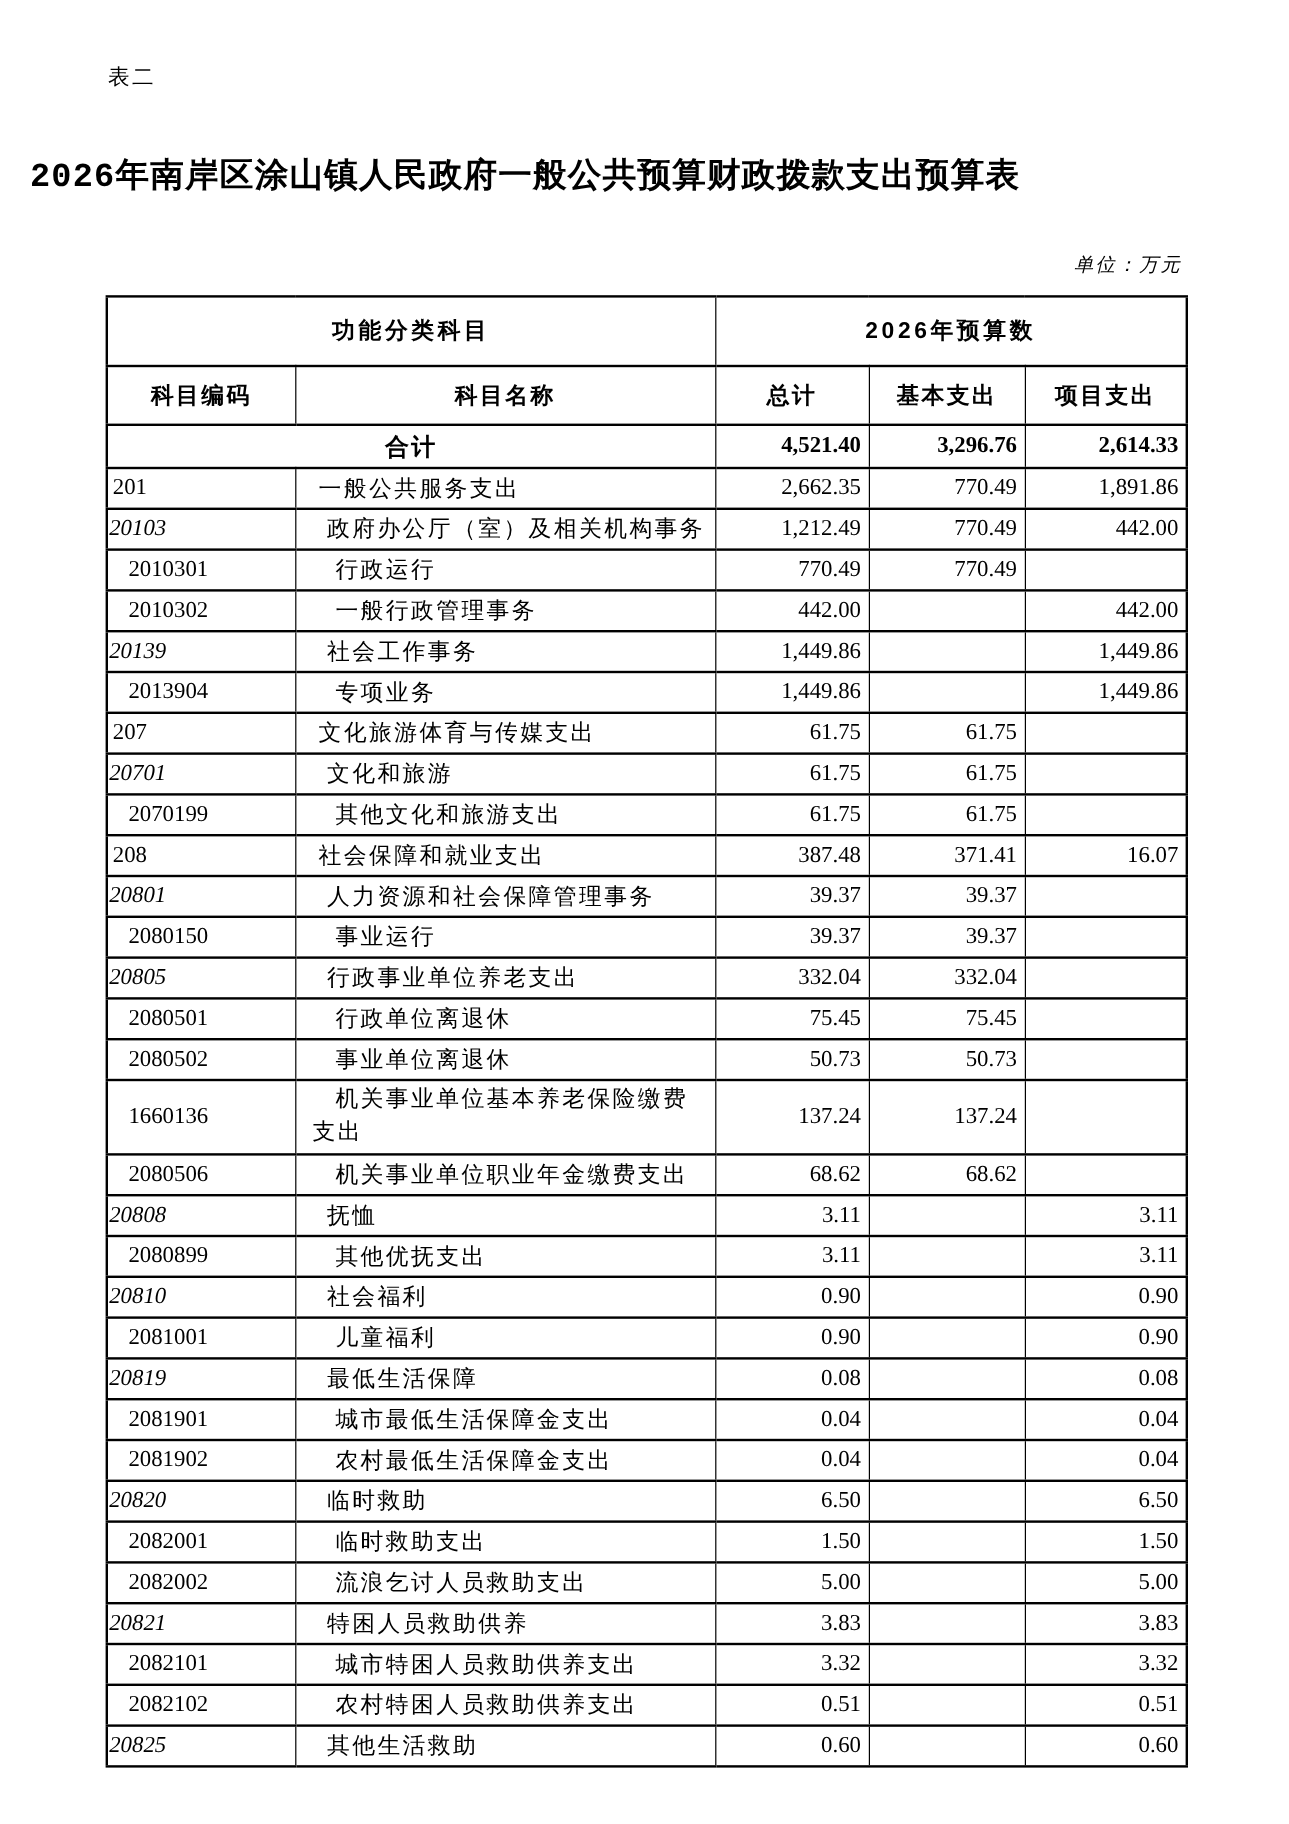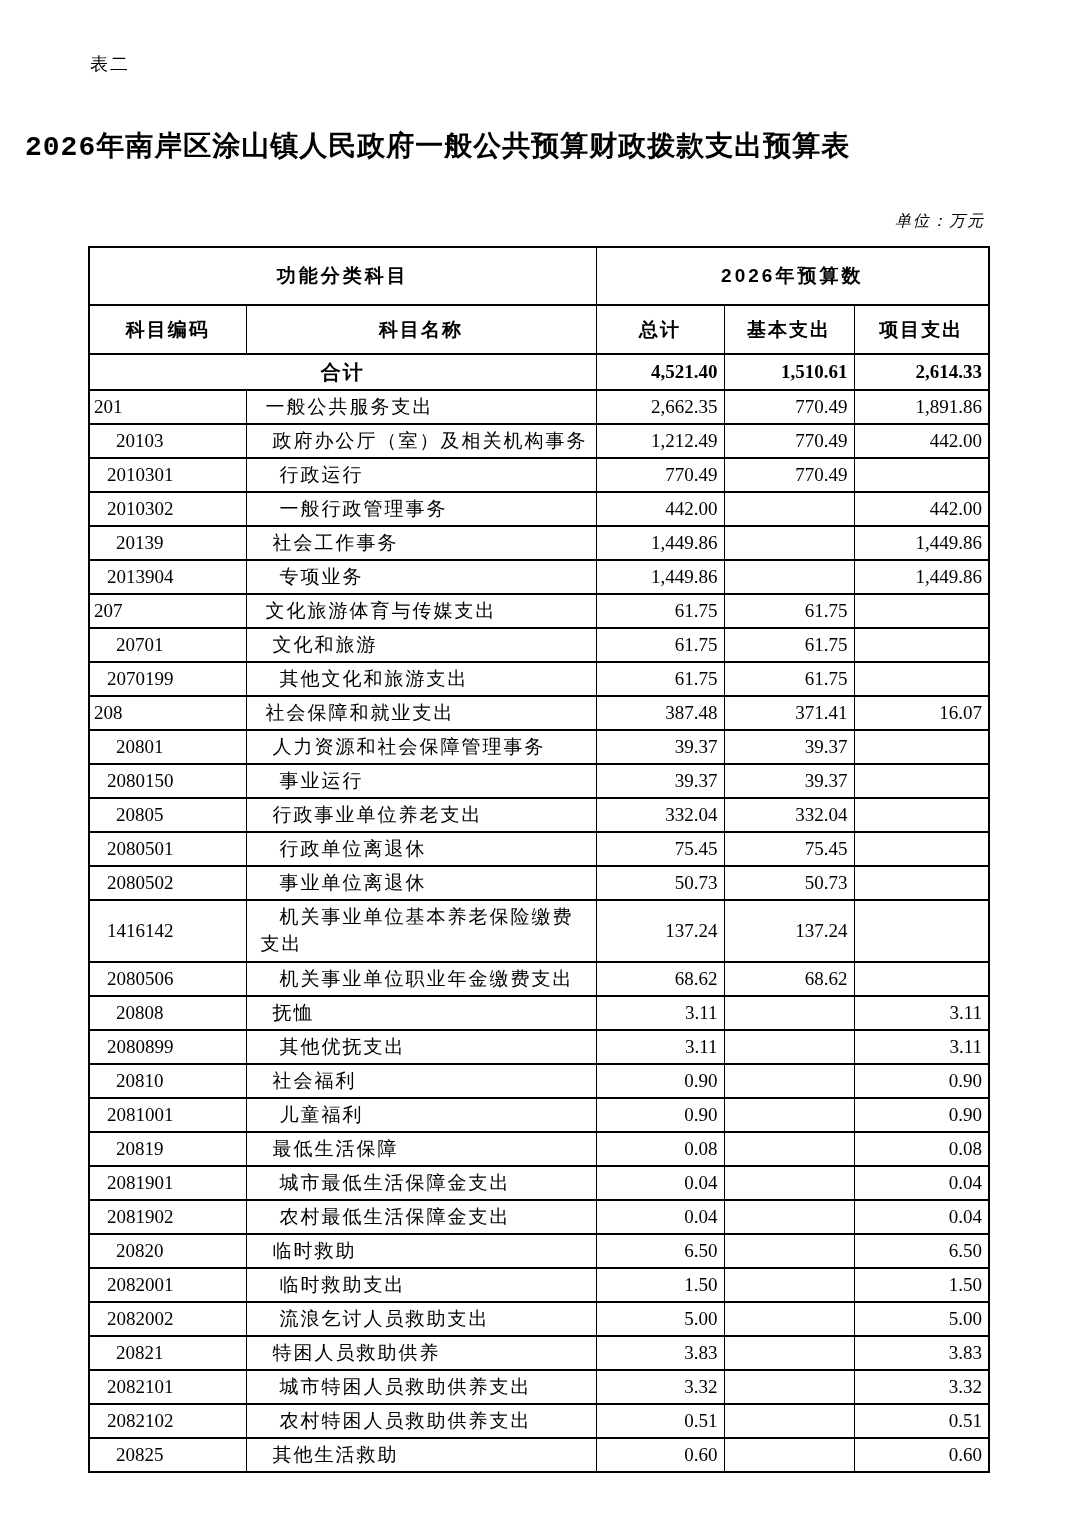--- a/index.html
+++ b/index.html
@@ -41,21 +41,21 @@
   }
   tr.h1 th { font-size:19px; letter-spacing:3px; }
   tr.h2 th { font-size:19px; letter-spacing:2px;margin-top:48px; }
   tr.total { height:36px; }
   tr.total td { font-weight:bold; }
   tr.total td.label { text-align:center; font-size:20px; letter-spacing:2px; }
   tbody tr.data { height:34px; }
   tbody tr.tall { height:62px; }
   td.code { font-size:19px; }
   td.code.lvl1 { padding-left:4px; }
-  td.code.lvl2 { padding-left:26px; }
+  td.code.lvl2 { padding-left:1px;font-style:italic; }
   td.code.lvl3 { padding-left:17px; }
   td.name { font-size:19px; letter-spacing:2px; padding-left:2px; }
   td.name.lvl1 { text-indent:5px; }
   td.name.lvl2 { text-indent:12px; }
   td.name.lvl3 { text-indent:19px; }
   td.name span { white-space:nowrap;margin-left:12px; }
   td.name span.wrap { display:block; white-space:normal; width:322px; line-height:1.4; }
   td.num { font-size:19px; text-align:right; padding-right:6px; }
 </style>
 </head>
@@ -84,21 +84,21 @@
         <th>科目名称</th>
         <th>总计</th>
         <th>基本支出</th>
         <th>项目支出</th>
       </tr>
     </thead>
     <tbody id="budget-body">
       <tr class="total">
         <td colspan="2" class="label">合计</td>
         <td class="num">4,521.40</td>
-        <td class="num">1,510.61</td>
+        <td class="num">3,296.76</td>
         <td class="num">2,614.33</td>
       </tr>
     <tr class="data">
           <td class="code lvl1">201</td>
           <td class="name lvl1"><span class="">一般公共服务支出</span></td>
           <td class="num">2,662.35</td>
           <td class="num">770.49</td>
           <td class="num">1,891.86</td>
         </tr>
         <tr class="data">
@@ -193,21 +193,21 @@
           <td class="num"></td>
         </tr>
         <tr class="data">
           <td class="code lvl3">2080502</td>
           <td class="name lvl3"><span class="">事业单位离退休</span></td>
           <td class="num">50.73</td>
           <td class="num">50.73</td>
           <td class="num"></td>
         </tr>
         <tr class="data tall">
-          <td class="code lvl3">1416142</td>
+          <td class="code lvl3">1660136</td>
           <td class="name lvl3">
             <span class="wrap">机关事业单位基本养老保险缴费支出</span>
           </td>
           <td class="num">137.24</td>
           <td class="num">137.24</td>
           <td class="num"></td>
         </tr>
         <tr class="data">
           <td class="code lvl3">2080506</td>
           <td class="name lvl3"><span class="">机关事业单位职业年金缴费支出</span></td>

